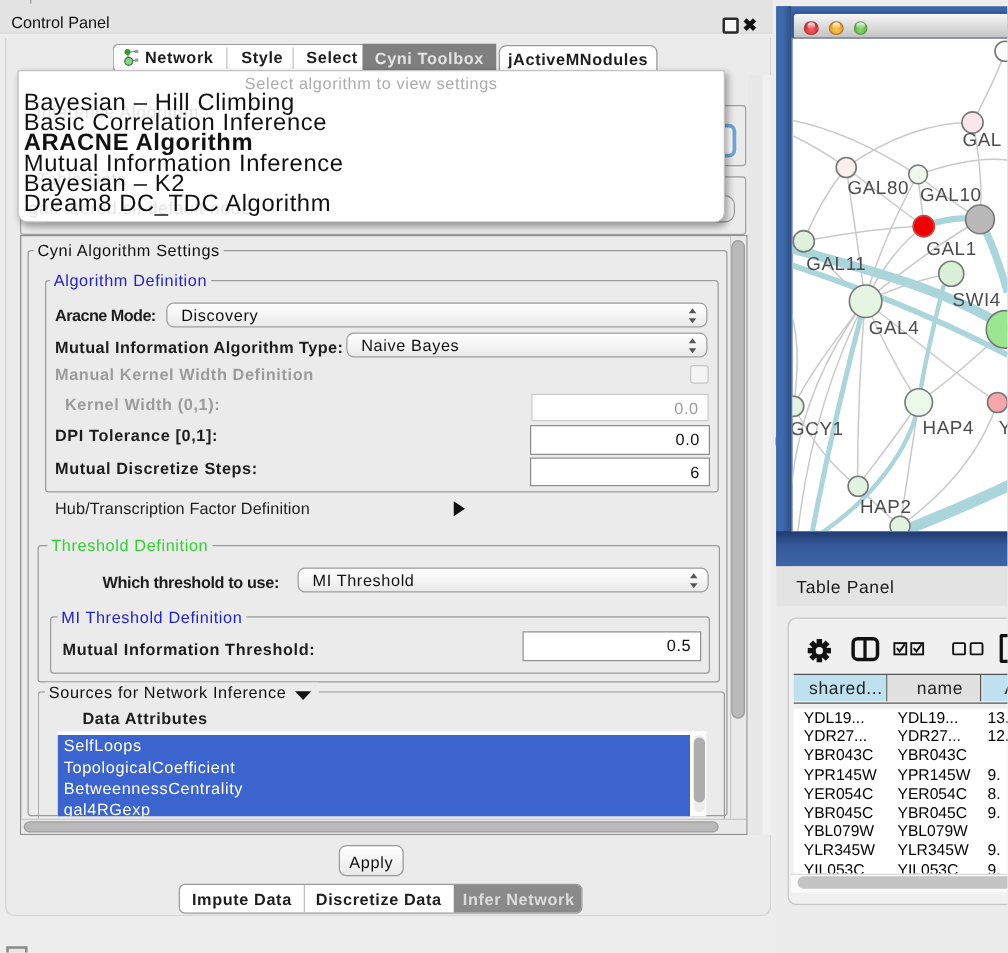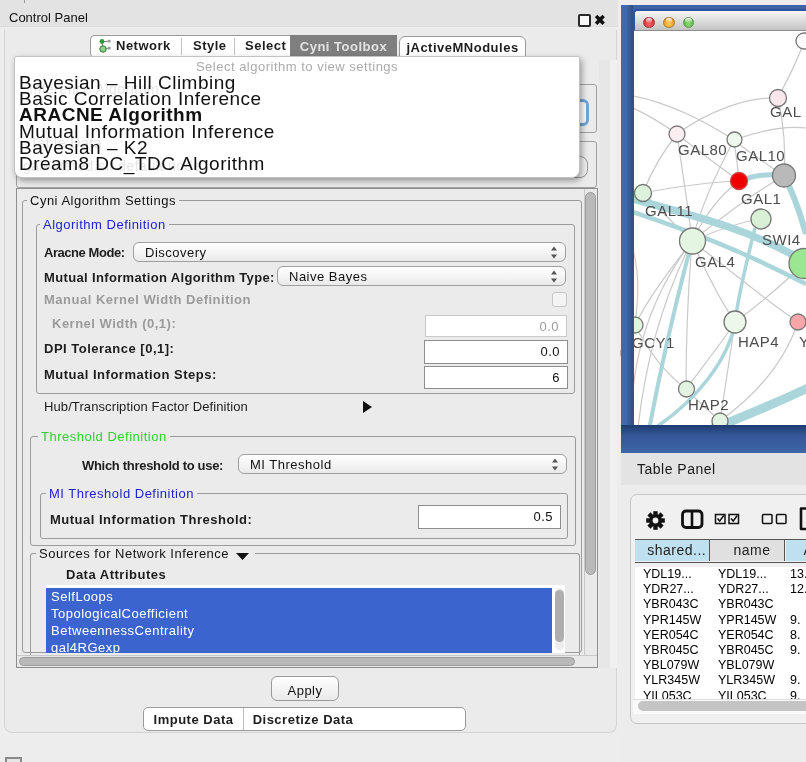--- a/index.html
+++ b/index.html
@@ -69,21 +69,21 @@
 <div class="abs lbl dis" style="left:30px;top:316px;margin-left:22px;">Kernel Width (0,1):</div>
 <div class="field" style="left:425px;top:315px;width:142px;height:22px;border-color:#c9c9c9;box-sizing:border-box;">
       <span class="fval dis">0.0</span>
     </div>
 
 <div class="abs lbl" style="left:44px;top:341px;">DPI Tolerance [0,1]:</div>
 <div class="field" style="left:424px;top:340px;width:144px;height:24px;box-sizing:border-box;">
       <span class="fval">0.0</span>
     </div>
 
-<div class="abs lbl" style="left:44px;top:367px;">Mutual Information Steps:</div>
+<div class="abs lbl" style="left:44px;top:367px;">Mutual Discretize Steps:</div>
 <div class="field" style="left:424px;top:366px;width:144px;height:23px;box-sizing:border-box;">
       <span class="fval">6</span>
     </div>
 
 <div class="abs" style="left:44px;top:399px;font-size:13px;color:#1d1d1d;letter-spacing:0.1px;">Hub/Transcription Factor Definition</div>
 <svg class="abs" style="left:361px;top:400px;" width="12" height="14" viewBox="0 0 12 14">
       <path d="M2,1 L11,7 L2,13 Z" fill="#111"></path>
     </svg>
 
 <div class="abs gb" style="left:30px;top:436px;width:544px;height:108px;"></div>
@@ -122,26 +122,27 @@
   <div style="position:absolute;right:1px;top:3px;width:9px;height:62px;background:#ededed;border-radius:5px;">
     <div style="position:absolute;left:0;top:2px;width:9px;height:52px;background:#aeaeae;border-radius:5px;"></div>
   </div>
 </div>
 
 <div class="abs" style="left:584px;top:189px;width:13px;height:466px;background:#e9e9e9;border-left:1px solid #c9c9c9;box-sizing:border-box;"></div>
 <div class="abs" style="left:585px;top:192px;width:11px;height:383px;background:#b9b9b9;border:1px solid #9d9d9d;border-radius:6px;box-sizing:border-box;"></div>
 <div class="abs" style="left:17px;top:655px;width:580px;height:12px;background:#e9e9e9;border-top:1px solid #c9c9c9;box-sizing:border-box;"></div>
 <div class="abs" style="left:19px;top:657px;width:556px;height:9px;background:#b9b9b9;border:1px solid #9d9d9d;border-radius:5px;box-sizing:border-box;"></div>
 
-<div class="abs" style="left:271px;top:676px;width:68px;height:25px;background:linear-gradient(#ffffff,#e9e9e9);border:1px solid #9a9a9a;border-radius:6px;box-sizing:border-box;text-align:center;">
+<div class="abs" style="left:271px;top:676px;width:52px;height:25px;background:linear-gradient(#ffffff,#e9e9e9);border:1px solid #9a9a9a;border-radius:6px;box-sizing:border-box;text-align:center;">
   <span style="font-size:13px;color:#111;position:relative;top:4px;">Apply</span></div>
 
 <div class="abs" style="left:143px;top:707px;width:323px;height:24px;background:#fff;border:1px solid #9a9a9a;border-radius:5px;box-sizing:border-box;overflow:hidden;">
   <div style="position:absolute;left:0;top:0;width:99px;height:24px;text-align:center;font-size:13px;font-weight:bold;color:#1d1d1d;line-height:23px;border-right:1px solid #bdbdbd;">Impute Data</div>
   <div style="position:absolute;left:99px;top:0;width:120px;height:24px;text-align:center;font-size:13px;font-weight:bold;color:#1d1d1d;line-height:23px;">Discretize Data</div>
+  <div style="position:absolute;left:219px;top:0;width:104px;height:24px;text-align:center;font-size:13px;font-weight:bold;color:#dcdcdc;line-height:23px;background:#8a8a8a;">Infer Network</div>
 </div>
 
 <div class="abs" style="left:5px;top:757px;width:17px;height:10px;border:2px solid #8a8a8a;background:#e6e6e6;box-sizing:border-box;"></div>
 
 <div class="abs" style="left:90px;top:35px;width:307px;height:23px;background:#fff;border:1px solid #9a9a9a;border-radius:5px 0 0 5px;border-right:none;box-sizing:border-box;"></div>
 <div class="abs" style="left:90px;top:35px;height:23px;">
   <svg class="abs" style="left:8px;top:3px;" width="15" height="16" viewBox="0 0 15 16">
     <line x1="4" y1="4" x2="11" y2="3" stroke="#777" stroke-width="1"></line>
     <line x1="5" y1="11" x2="11" y2="10" stroke="#777" stroke-width="1"></line>
     <line x1="4" y1="4" x2="5" y2="11" stroke="#777" stroke-width="1"></line>

